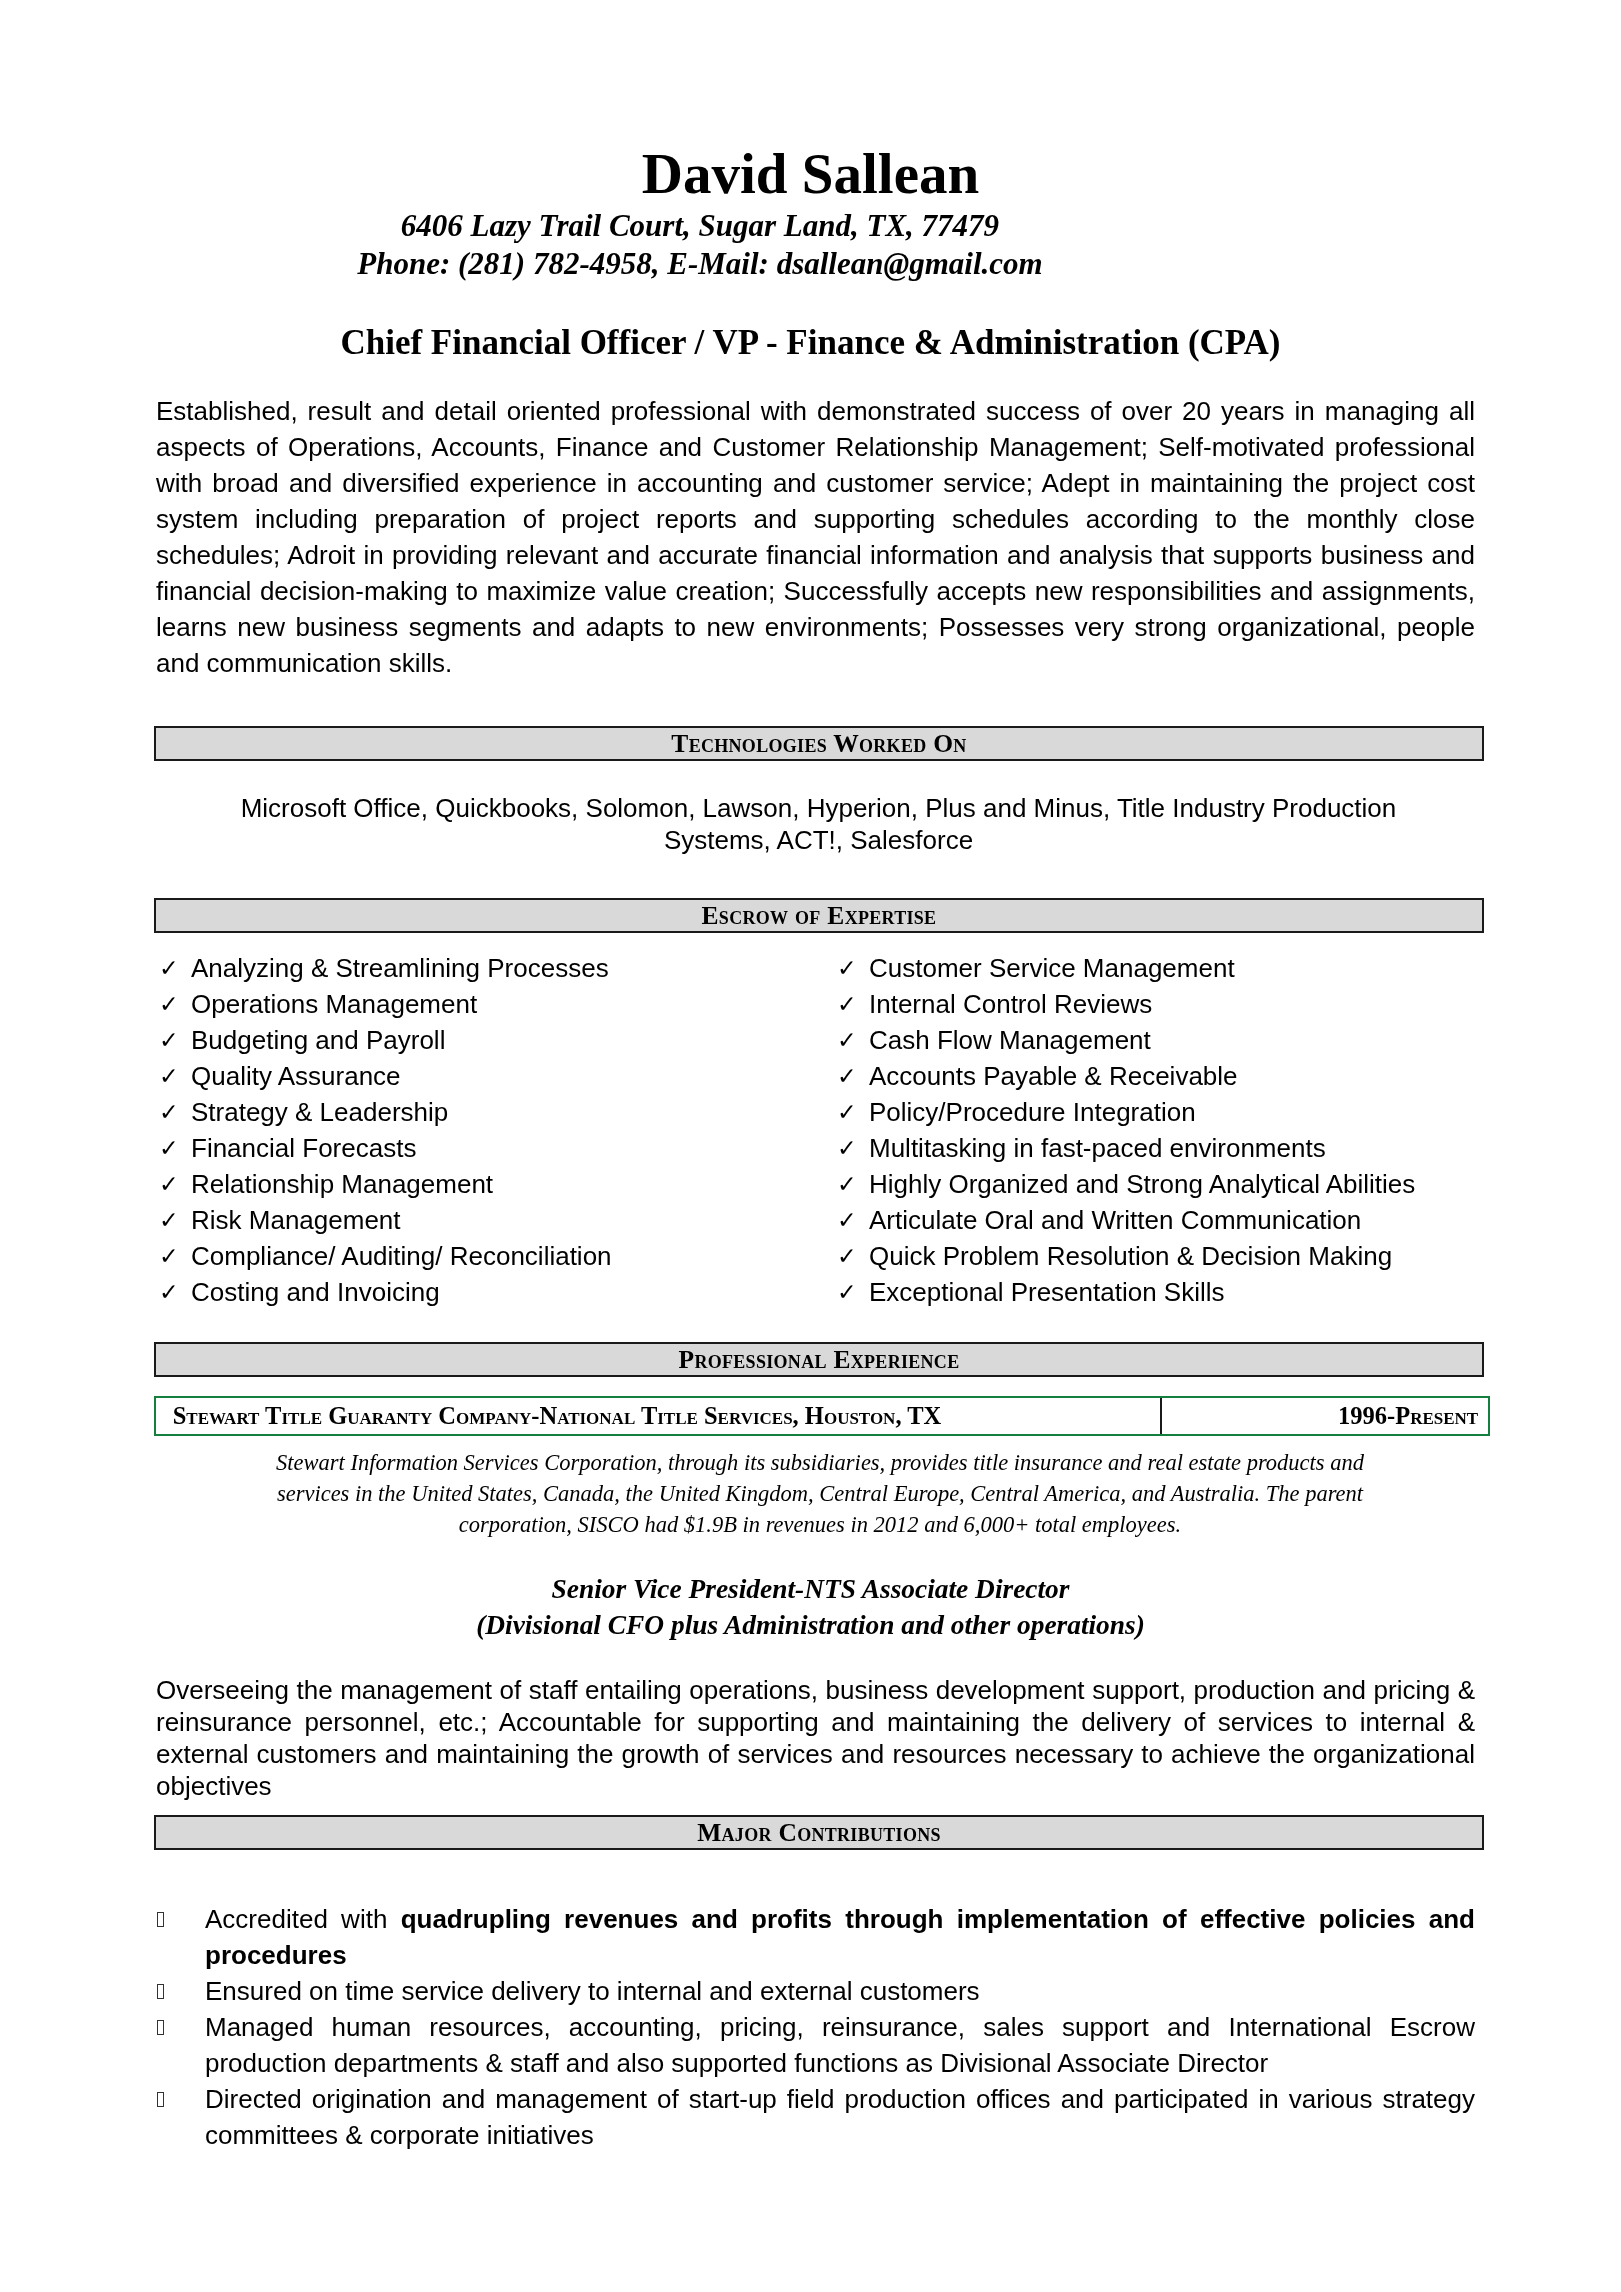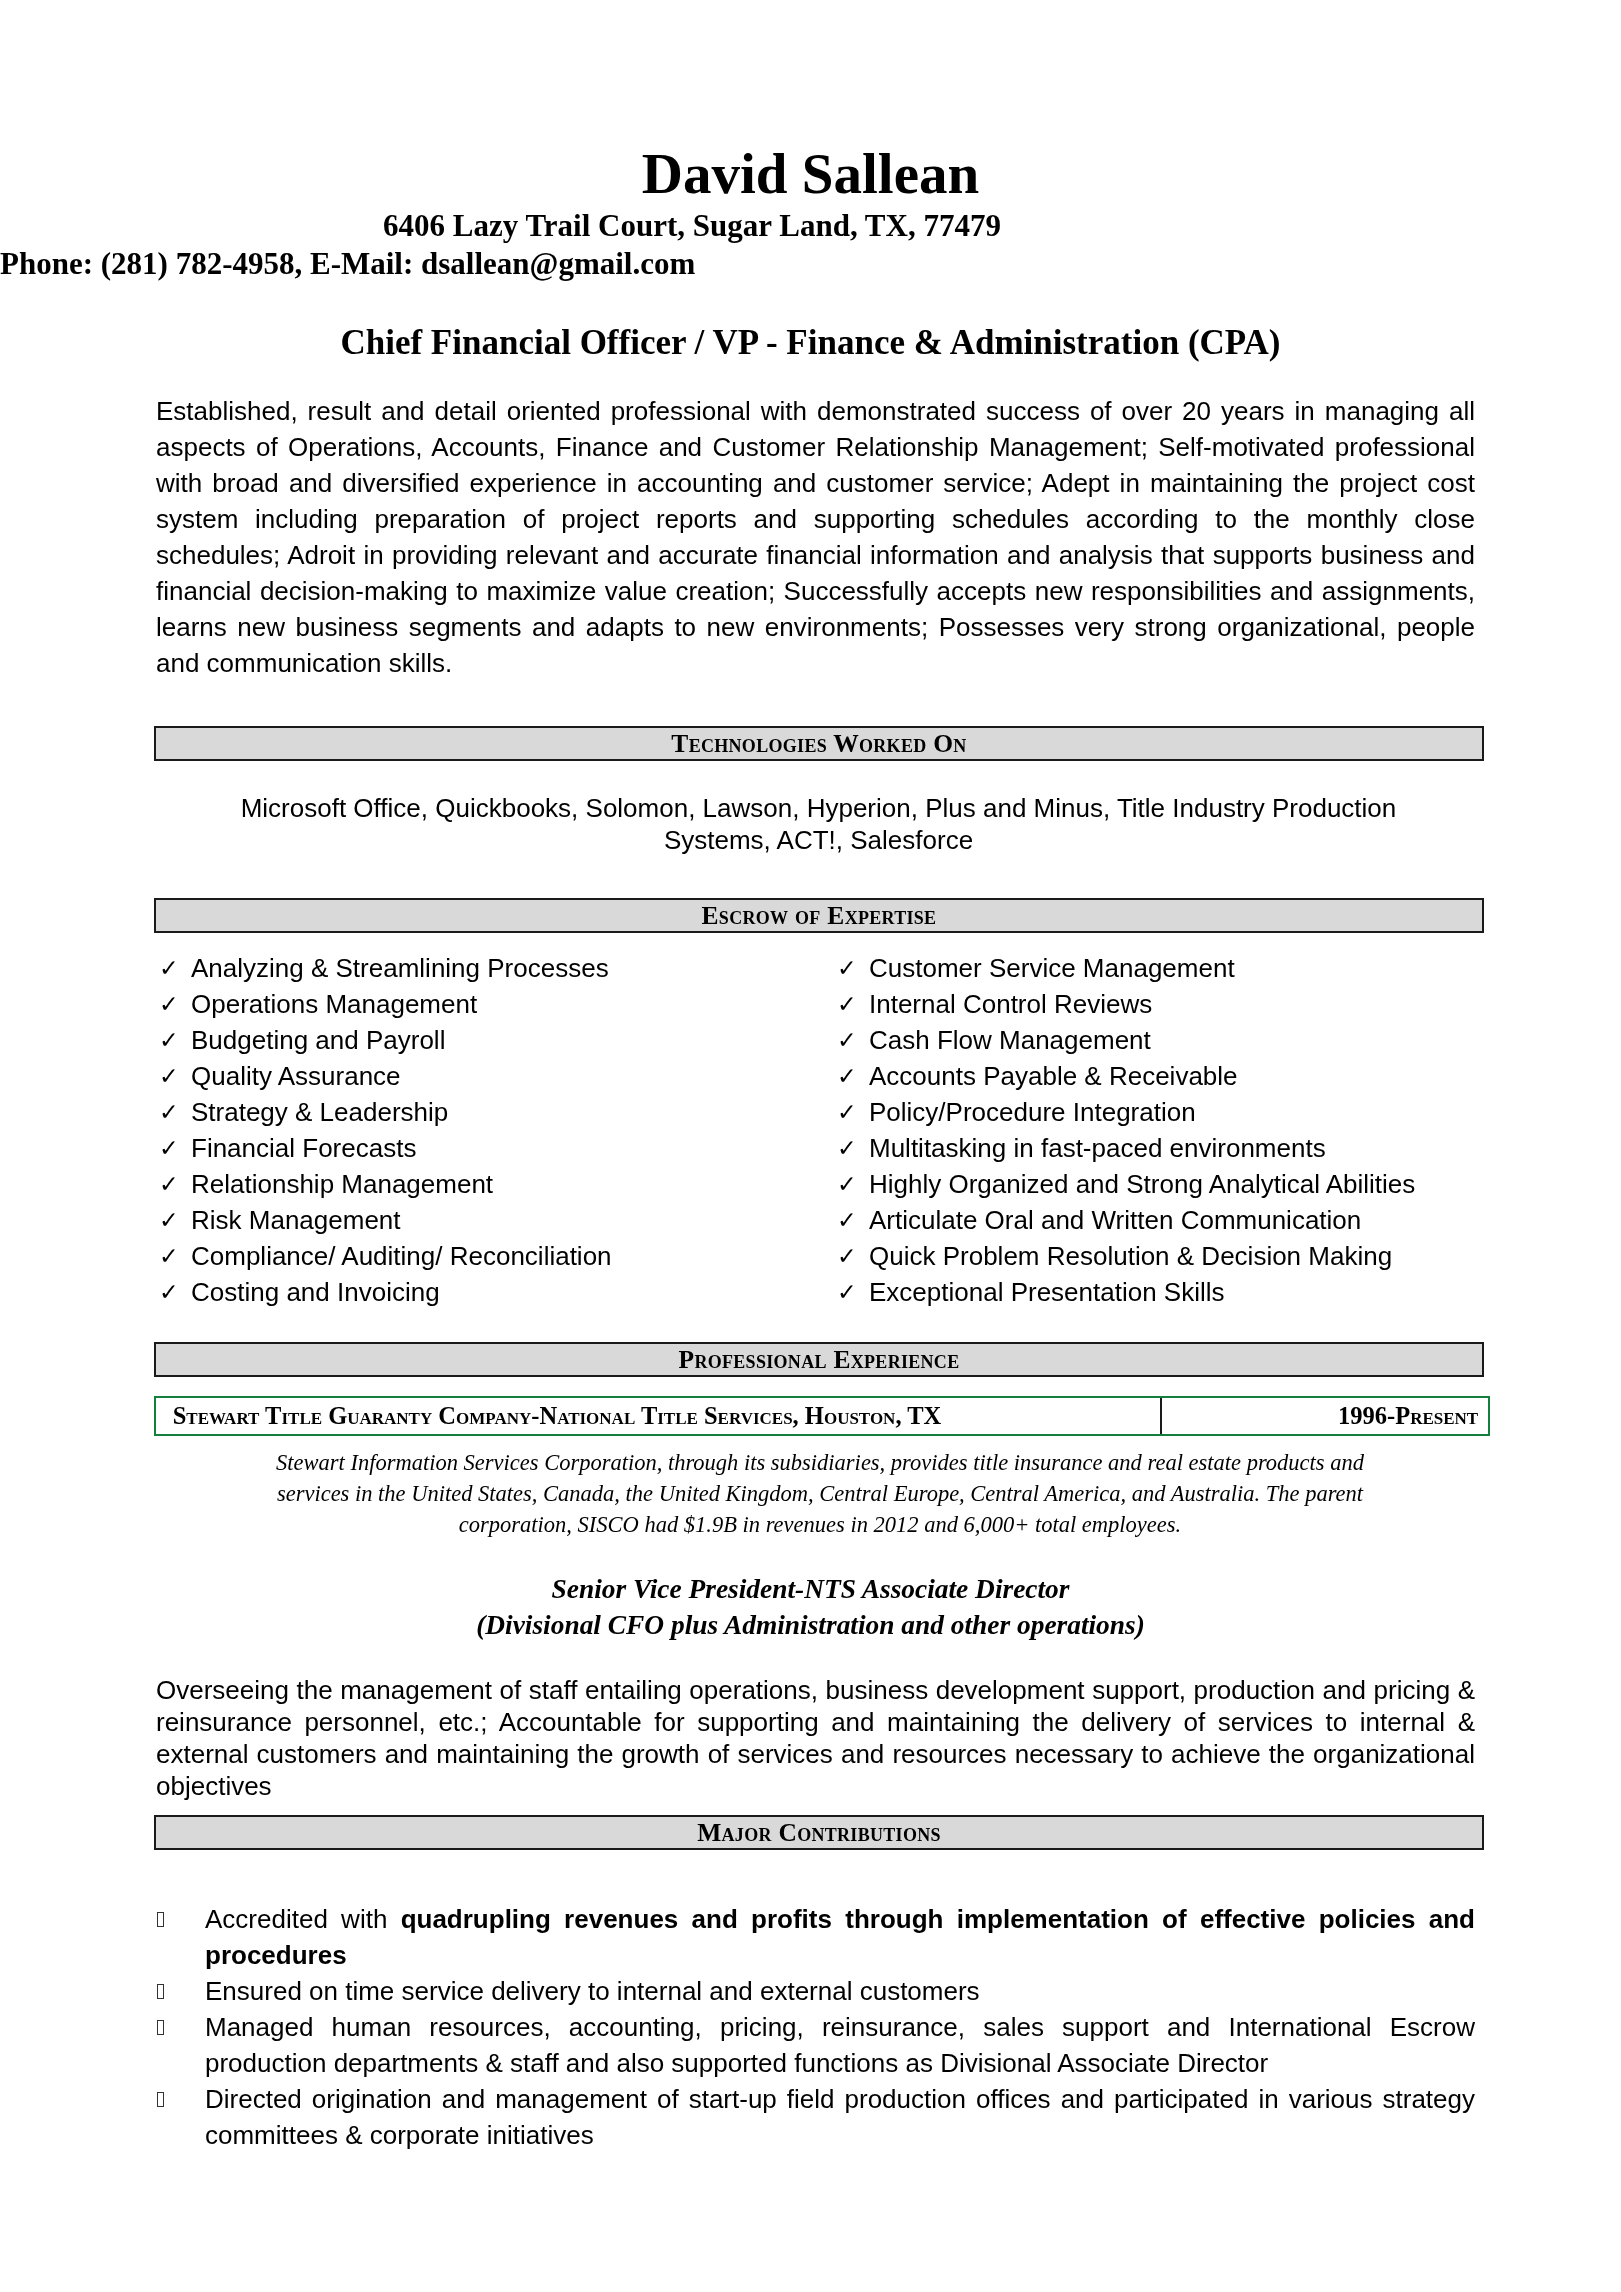--- a/index.html
+++ b/index.html
@@ -3,21 +3,21 @@
 <meta charset="utf-8">
 <style>
   html, body { margin: 0; padding: 0; background: #ffffff; }
   body { width: 1621px; height: 2293px; position: relative; overflow: hidden; color: #000; }
   .abs { position: absolute; }
   .serif { font-family: "Liberation Serif", "DejaVu Serif", serif; }
   .sans { font-family: "Liberation Sans", "DejaVu Sans", sans-serif; }
   .center { text-align: center; }
 
   .name { left: 0; width: 1621px; top: 143px; font-size: 57px; font-weight: bold; line-height: 61px; }
-  .addr { left: 0; width: 1384px; font-size: 31px; font-weight: bold; line-height: 37px; }
+  .addr { left: 8px; width: 1384px; font-size: 31px; font-weight: bold; line-height: 37px; font-style: italic; }
   .headline { left: 0; width: 1621px; top: 321px; font-size: 35px; font-weight: bold; line-height: 43px; }
 
   .para { left: 156px; width: 1319px; font-size: 26px; line-height: 36px; text-align: justify; text-align-last: left; }
 
   .section-bar { left: 154px; width: 1326px; height: 31px; background: #d9d9d9; border: 2px solid #1a1a1a; border-bottom-width: 2.9px; box-sizing: content-box; }
   .section-bar span { display: block; text-align: center; font-family: "Liberation Serif", "DejaVu Serif", serif; font-weight: bold; font-variant: small-caps; font-size: 25.5px; line-height: 31px; letter-spacing: 0.3px; }
 
   .tech { left: 154px; width: 1329px; top: 792px; font-size: 26px; line-height: 32px; text-align: center; }
   .tech div { padding: 0 39px; }
 
@@ -36,21 +36,21 @@
 
   .bullets { left: 156px; width: 1319px; top: 1901px; }
   .bullet { position: relative; padding-left: 49px; font-size: 26px; line-height: 36px; text-align: justify; text-align-last: left; }
   .bullet .box { position: absolute; left: 1px; top: 10.8px; width: 4.9px; height: 13.7px; border: 1px solid #333; }
 </style>
 </head>
 <body>
 
 <div class="abs serif center name">David Sallean</div>
 <div class="abs serif addr" style="top:207px;text-align:center;">6406 Lazy Trail Court, Sugar Land, TX, 77479</div>
-<div class="abs serif addr" style="top:245px;">Phone: (281) 782-4958, E-Mail: dsallean@gmail.com</div>
+<div class="abs serif addr" style="top:245px;text-align:center;">Phone: (281) 782-4958, E-Mail: dsallean@gmail.com</div>
 <div class="abs serif center headline">Chief Financial Officer / VP - Finance &amp; Administration (CPA)</div>
 
 <div class="abs sans para" style="top:393px;">Established, result and detail oriented professional with demonstrated success of over 20 years in managing all aspects of Operations, Accounts, Finance and Customer Relationship Management; Self-motivated professional with broad and diversified experience in accounting and customer service; Adept in maintaining the project cost system including preparation of project reports and supporting schedules according to the monthly close schedules; Adroit in providing relevant and accurate financial information and analysis that supports business and financial decision-making to maximize value creation; Successfully accepts new responsibilities and assignments, learns new business segments and adapts to new environments; Possesses very strong organizational, people and communication skills.</div>
 
 <div class="abs section-bar" style="top:726px;">
   <span>Technologies Worked On</span>
 </div>
 <div class="abs sans tech">
   <div>Microsoft Office, Quickbooks, Solomon, Lawson, Hyperion, Plus and Minus, Title Industry Production</div>
   <div>Systems, ACT!, Salesforce</div>

